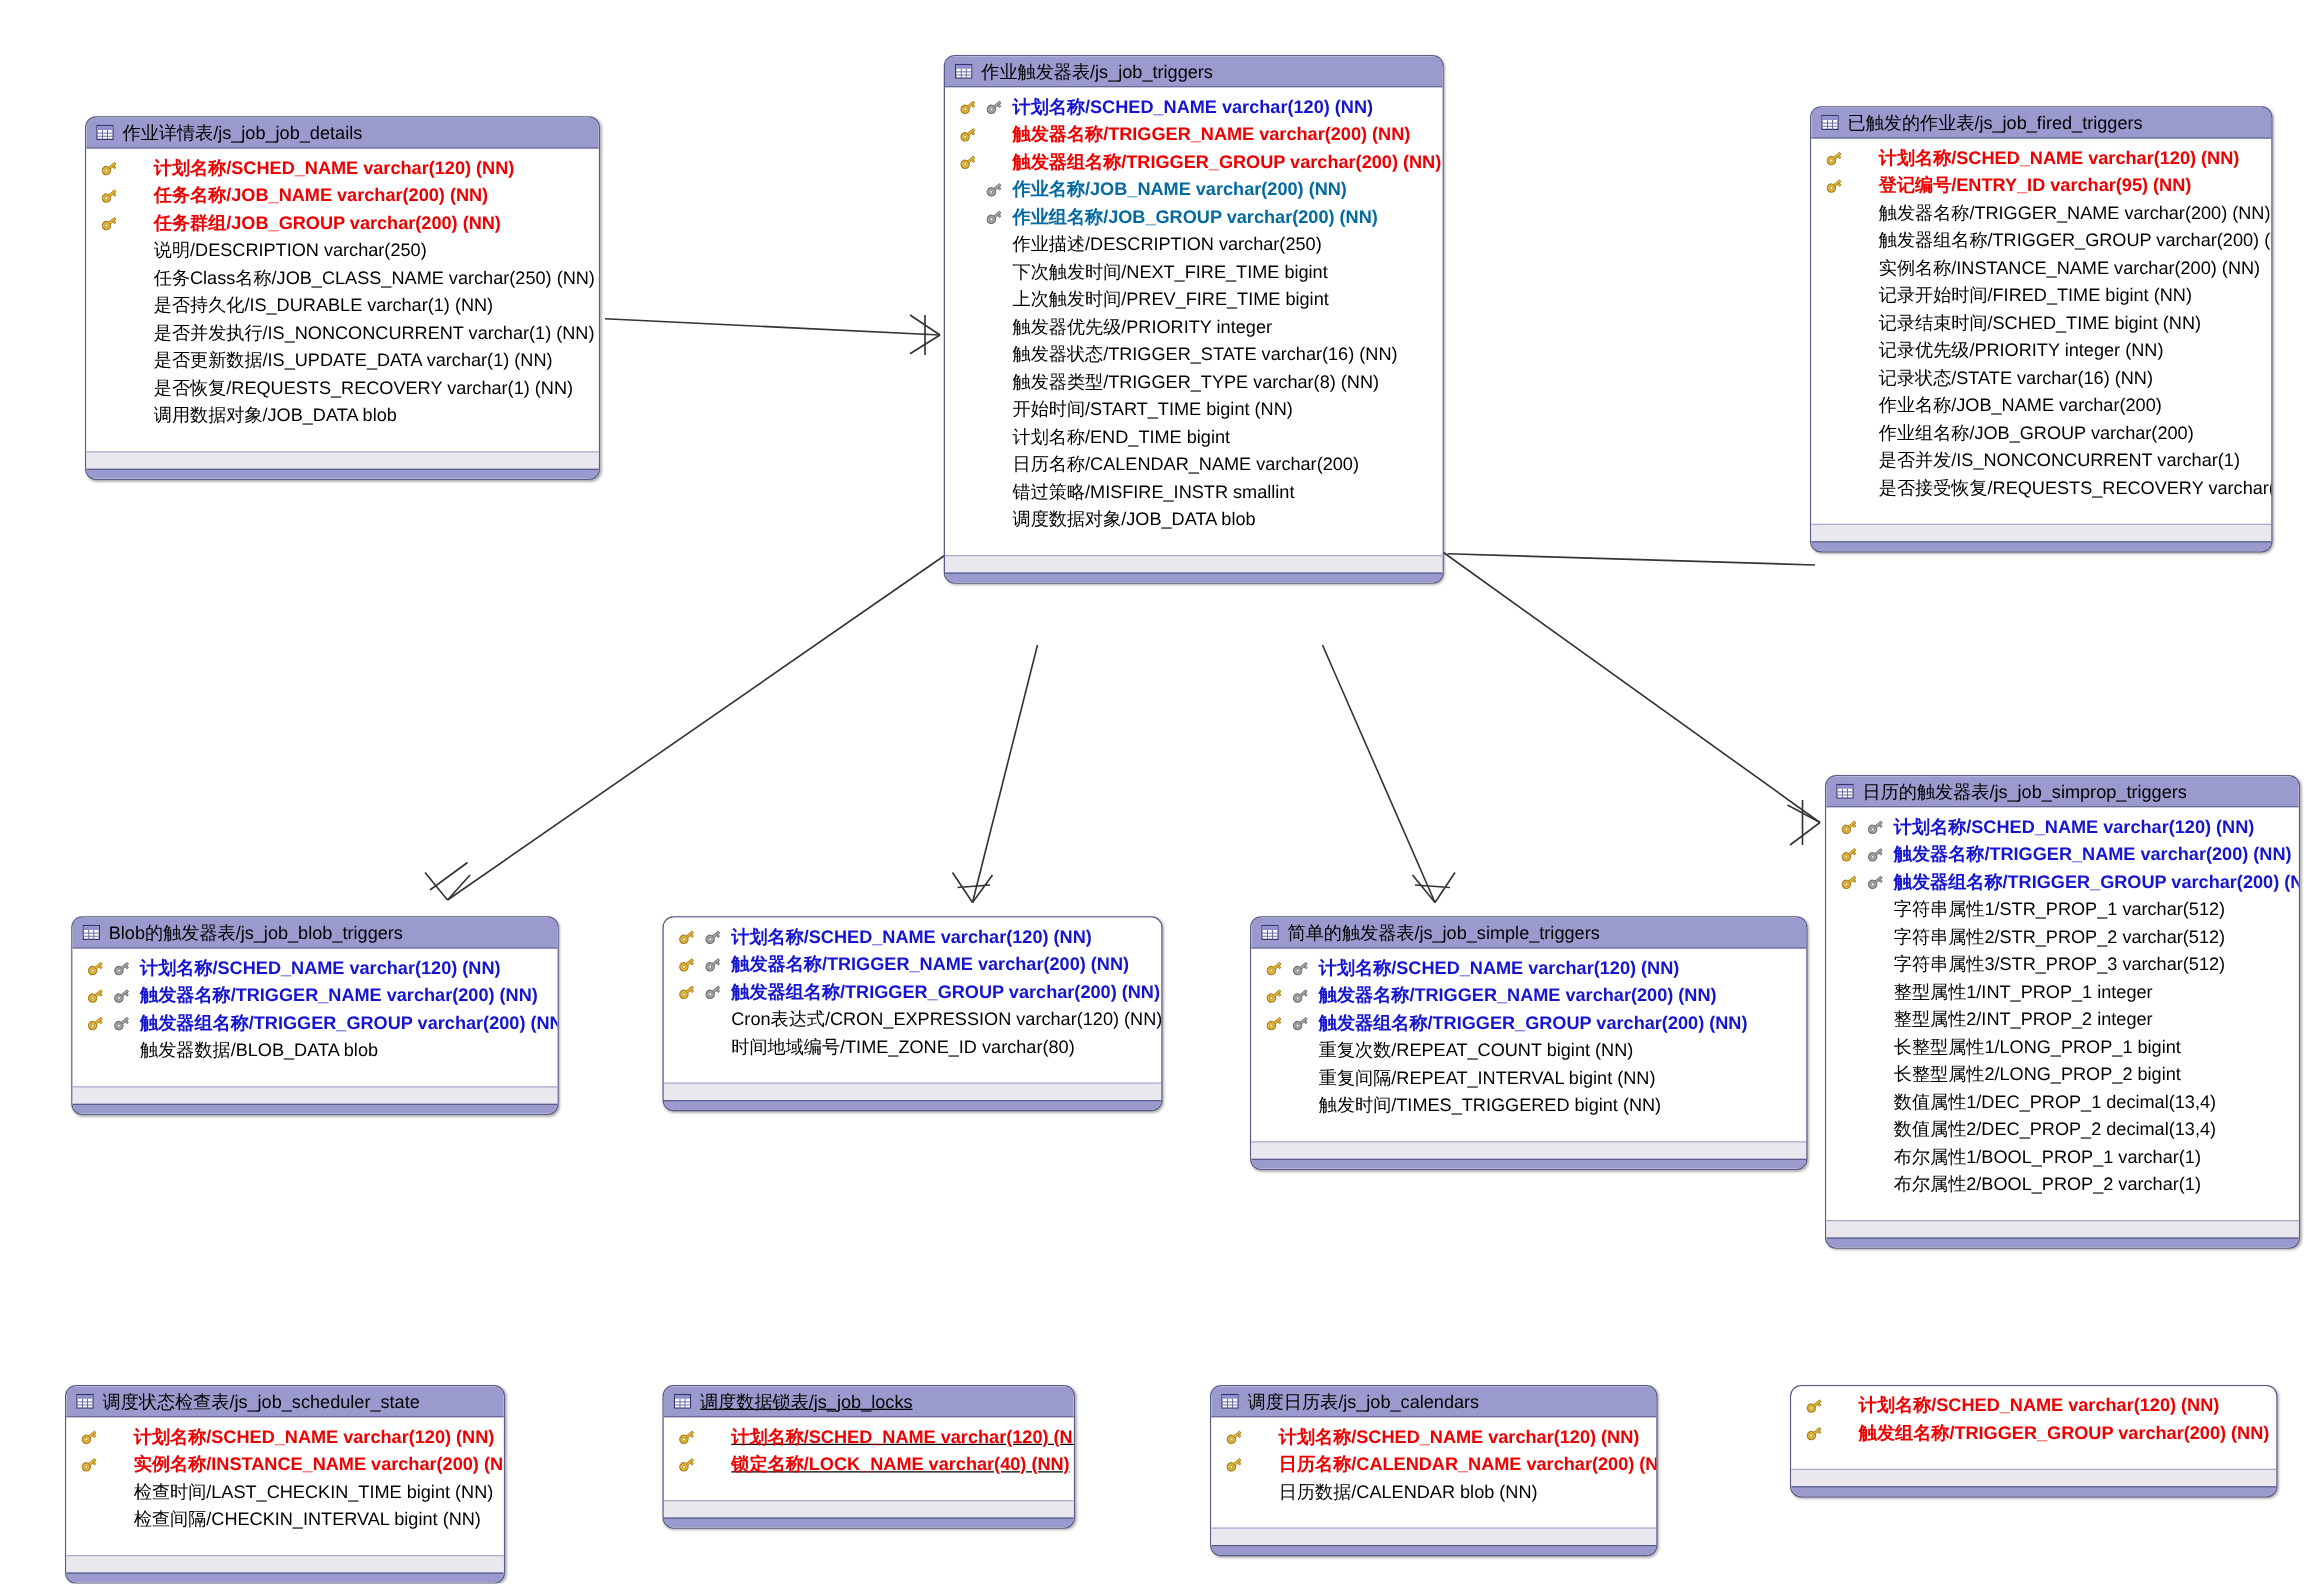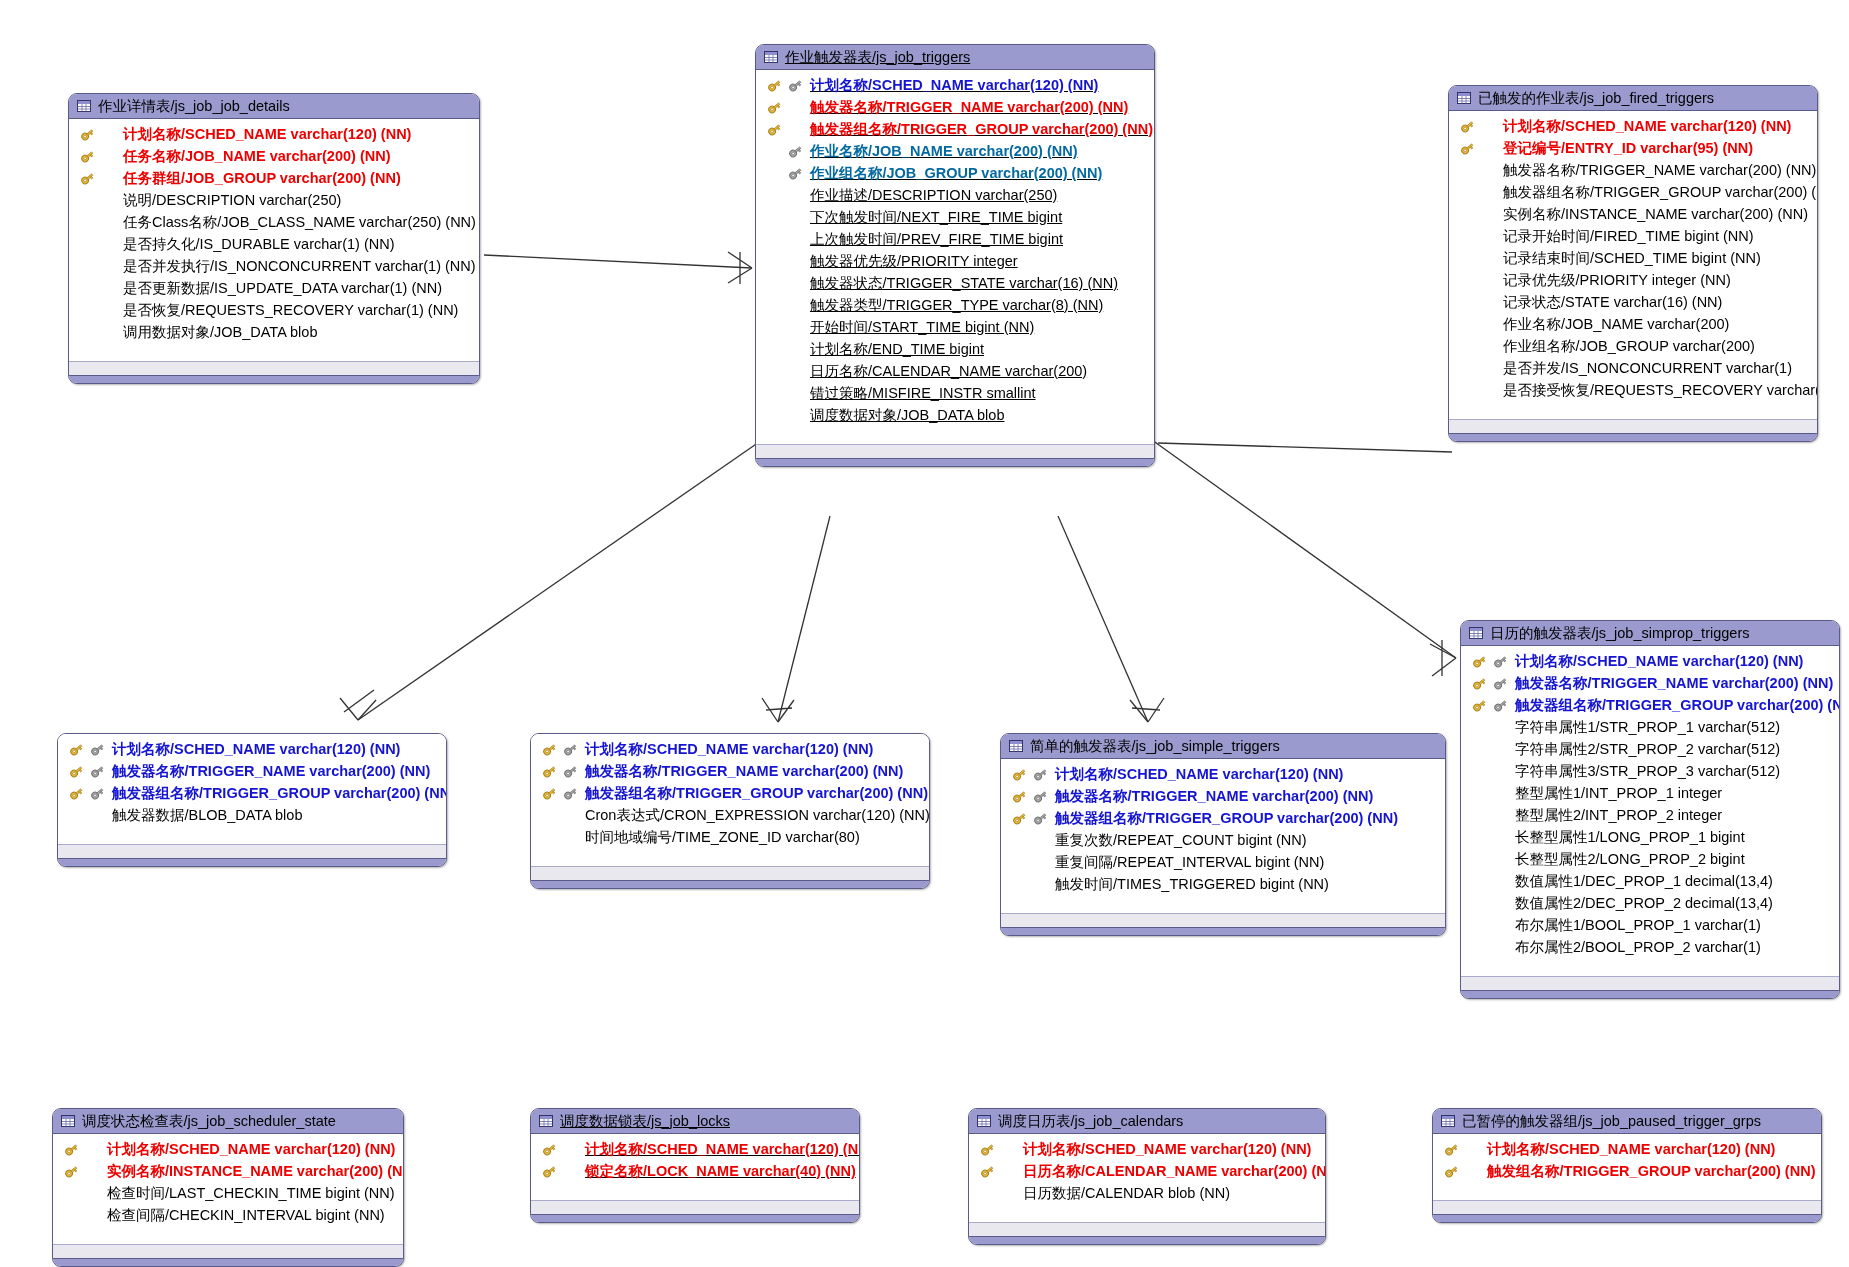--- a/index.html
+++ b/index.html
@@ -207,21 +207,21 @@
         </div>
         <div class="attr plain">
           <span class="keyslot"></span>
           <span class="keyslot"></span>
           <span class="attr-text">调用数据对象/JOB_DATA blob</span>
         </div>
       </div>
       <div class="entity-footer"></div>
       <div class="entity-footer2"></div>
     </div>
-    <div class="entity" style="left: 755px; top: 44px; width: 400px; text-decoration: underline;">
+    <div class="entity" style="left: 755px; top: 44px; width: 400px;">
       <div class="entity-header">
         <svg class="table-icon" viewBox="0 0 14 12">
           <rect x="0.5" y="0.5" width="13" height="11" fill="#ffffff" stroke="#33336b" stroke-width="1"></rect>
           <rect x="1" y="1" width="12" height="3" fill="#8f8fd0"></rect>
           <line x1="1" y1="6.5" x2="13" y2="6.5" stroke="#6a6aa8" stroke-width="0.8"></line>
           <line x1="1" y1="9" x2="13" y2="9" stroke="#6a6aa8" stroke-width="0.8"></line>
           <line x1="5" y1="4" x2="5" y2="11.5" stroke="#6a6aa8" stroke-width="0.8"></line>
           <line x1="9" y1="4" x2="9" y2="11.5" stroke="#6a6aa8" stroke-width="0.8"></line>
         </svg>
         <span class="entity-title">作业触发器表/js_job_triggers</span>
@@ -600,20 +600,31 @@
         <div class="attr plain">
           <span class="keyslot"></span>
           <span class="keyslot"></span>
           <span class="attr-text">布尔属性2/BOOL_PROP_2 varchar(1)</span>
         </div>
       </div>
       <div class="entity-footer"></div>
       <div class="entity-footer2"></div>
     </div>
     <div class="entity" style="left: 57px; top: 733px; width: 390px;">
+      <div class="entity-header">
+        <svg class="table-icon" viewBox="0 0 14 12">
+          <rect x="0.5" y="0.5" width="13" height="11" fill="#ffffff" stroke="#33336b" stroke-width="1"></rect>
+          <rect x="1" y="1" width="12" height="3" fill="#8f8fd0"></rect>
+          <line x1="1" y1="6.5" x2="13" y2="6.5" stroke="#6a6aa8" stroke-width="0.8"></line>
+          <line x1="1" y1="9" x2="13" y2="9" stroke="#6a6aa8" stroke-width="0.8"></line>
+          <line x1="5" y1="4" x2="5" y2="11.5" stroke="#6a6aa8" stroke-width="0.8"></line>
+          <line x1="9" y1="4" x2="9" y2="11.5" stroke="#6a6aa8" stroke-width="0.8"></line>
+        </svg>
+        <span class="entity-title">Blob的触发器表/js_job_blob_triggers</span>
+      </div>
       <div class="entity-body">
         <div class="attr pkfk">
           <span class="keyslot">
             <svg width="15" height="15" viewBox="0 0 15 15">
               <g transform="rotate(-40 7.5 7.5)">
                 <circle cx="4.4" cy="7.5" r="3.3" fill="#e8b83a" stroke="#a6801c" stroke-width="1"></circle>
                 <circle cx="4.4" cy="7.5" r="1.2" fill="#ffffff" stroke="#a6801c" stroke-width="0.6"></circle>
                 <rect x="7.2" y="6.6" width="6.4" height="1.9" fill="#e8b83a" stroke="#a6801c" stroke-width="0.7"></rect>
                 <rect x="10.3" y="8.3" width="1.5" height="2.2" fill="#e8b83a" stroke="#a6801c" stroke-width="0.7"></rect>
               </g>
@@ -1016,31 +1027,20 @@
         <div class="attr plain">
           <span class="keyslot"></span>
           <span class="keyslot"></span>
           <span class="attr-text">日历数据/CALENDAR blob (NN)</span>
         </div>
       </div>
       <div class="entity-footer"></div>
       <div class="entity-footer2"></div>
     </div>
     <div class="entity" style="left: 1432px; top: 1108px; width: 390px;">
-      <div class="entity-header">
-        <svg class="table-icon" viewBox="0 0 14 12">
-          <rect x="0.5" y="0.5" width="13" height="11" fill="#ffffff" stroke="#33336b" stroke-width="1"></rect>
-          <rect x="1" y="1" width="12" height="3" fill="#8f8fd0"></rect>
-          <line x1="1" y1="6.5" x2="13" y2="6.5" stroke="#6a6aa8" stroke-width="0.8"></line>
-          <line x1="1" y1="9" x2="13" y2="9" stroke="#6a6aa8" stroke-width="0.8"></line>
-          <line x1="5" y1="4" x2="5" y2="11.5" stroke="#6a6aa8" stroke-width="0.8"></line>
-          <line x1="9" y1="4" x2="9" y2="11.5" stroke="#6a6aa8" stroke-width="0.8"></line>
-        </svg>
-        <span class="entity-title">已暂停的触发器组/js_job_paused_trigger_grps</span>
-      </div>
       <div class="entity-body">
         <div class="attr pk">
           <span class="keyslot">
             <svg width="15" height="15" viewBox="0 0 15 15">
               <g transform="rotate(-40 7.5 7.5)">
                 <circle cx="4.4" cy="7.5" r="3.3" fill="#e8b83a" stroke="#a6801c" stroke-width="1"></circle>
                 <circle cx="4.4" cy="7.5" r="1.2" fill="#ffffff" stroke="#a6801c" stroke-width="0.6"></circle>
                 <rect x="7.2" y="6.6" width="6.4" height="1.9" fill="#e8b83a" stroke="#a6801c" stroke-width="0.7"></rect>
                 <rect x="10.3" y="8.3" width="1.5" height="2.2" fill="#e8b83a" stroke="#a6801c" stroke-width="0.7"></rect>
               </g>

